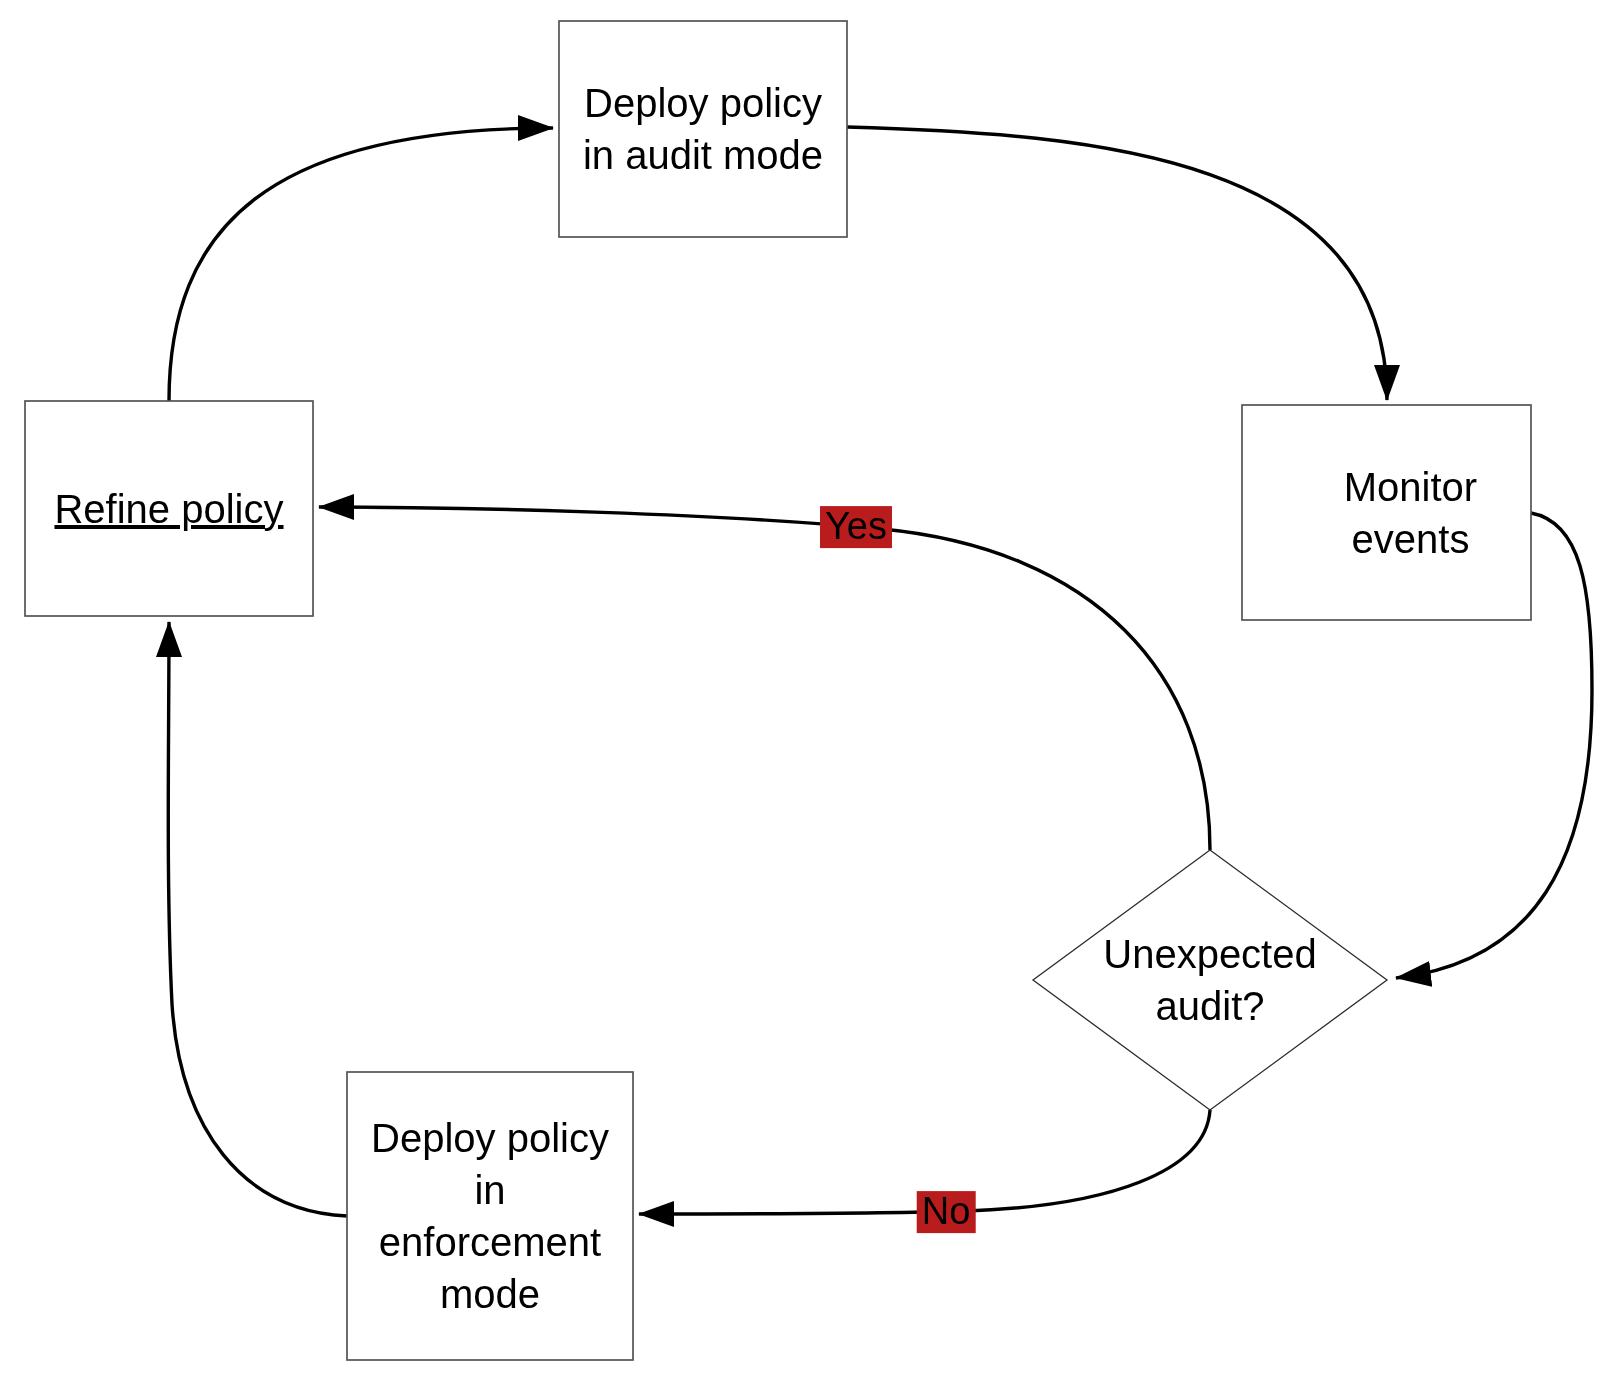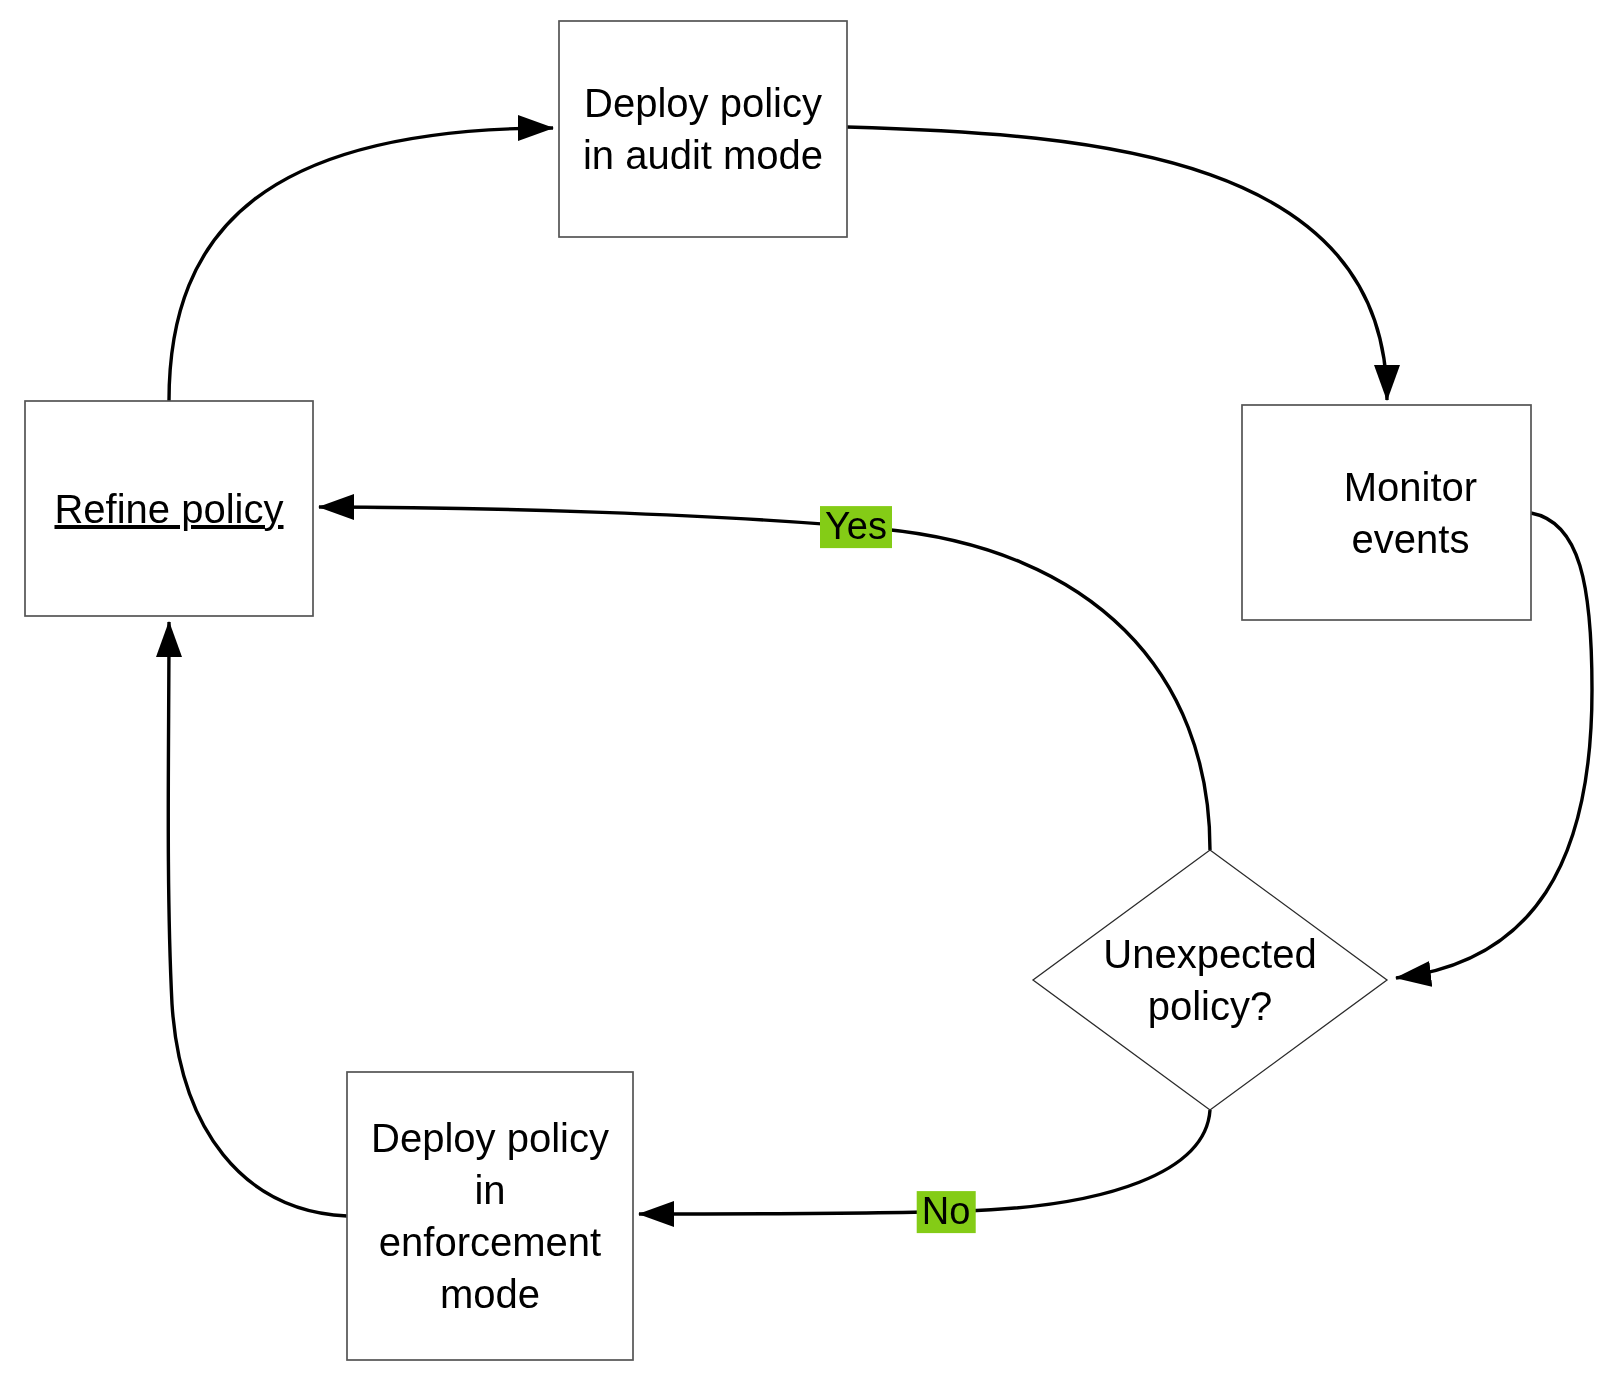--- a/index.html
+++ b/index.html
@@ -29,21 +29,21 @@
     text-align: center;
     white-space: pre-line;
     font-size: 40px;
     line-height: 1.3;
     color: #000000;
     pointer-events: none;
   }
   .edge-label {
     position: absolute;
     transform: translate(-50%, -50%);
-    background: #84cc16;
+    background: #b91c1c;
     padding: 0 5px;
     font-size: 38px;
     line-height: 1.1;
     color: #000000;
     pointer-events: none;
   }
 </style>
 </head>
 <body>
 
@@ -79,21 +79,21 @@
     <polygon points="1210,850 1387,980 1210,1110 1033,980" fill="#ffffff" stroke="#2b2b2b" stroke-width="1.3"></polygon>
   </svg>
 
   <div class="node-label" style="left:559px; top:21px; width:288px; height:216px;">Deploy policy
 in audit mode</div>
 
   <div class="node-label" style="left:1242px; top:405px; width:289px; height:215px;margin-left:24px;">Monitor
 events</div>
 
   <div class="node-label" style="left:1033px; top:850px; width:354px; height:260px;">Unexpected
-policy?</div>
+audit?</div>
 
   <div class="node-label" style="left:25px; top:401px; width:288px; height:215px;text-decoration:underline;">Refine policy</div>
 
   <div class="node-label" style="left:347px; top:1072px; width:286px; height:288px;">Deploy policy
 in
 enforcement
 mode</div>
 
   <div class="edge-label" style="left:856px; top:527px;">Yes</div>
 

